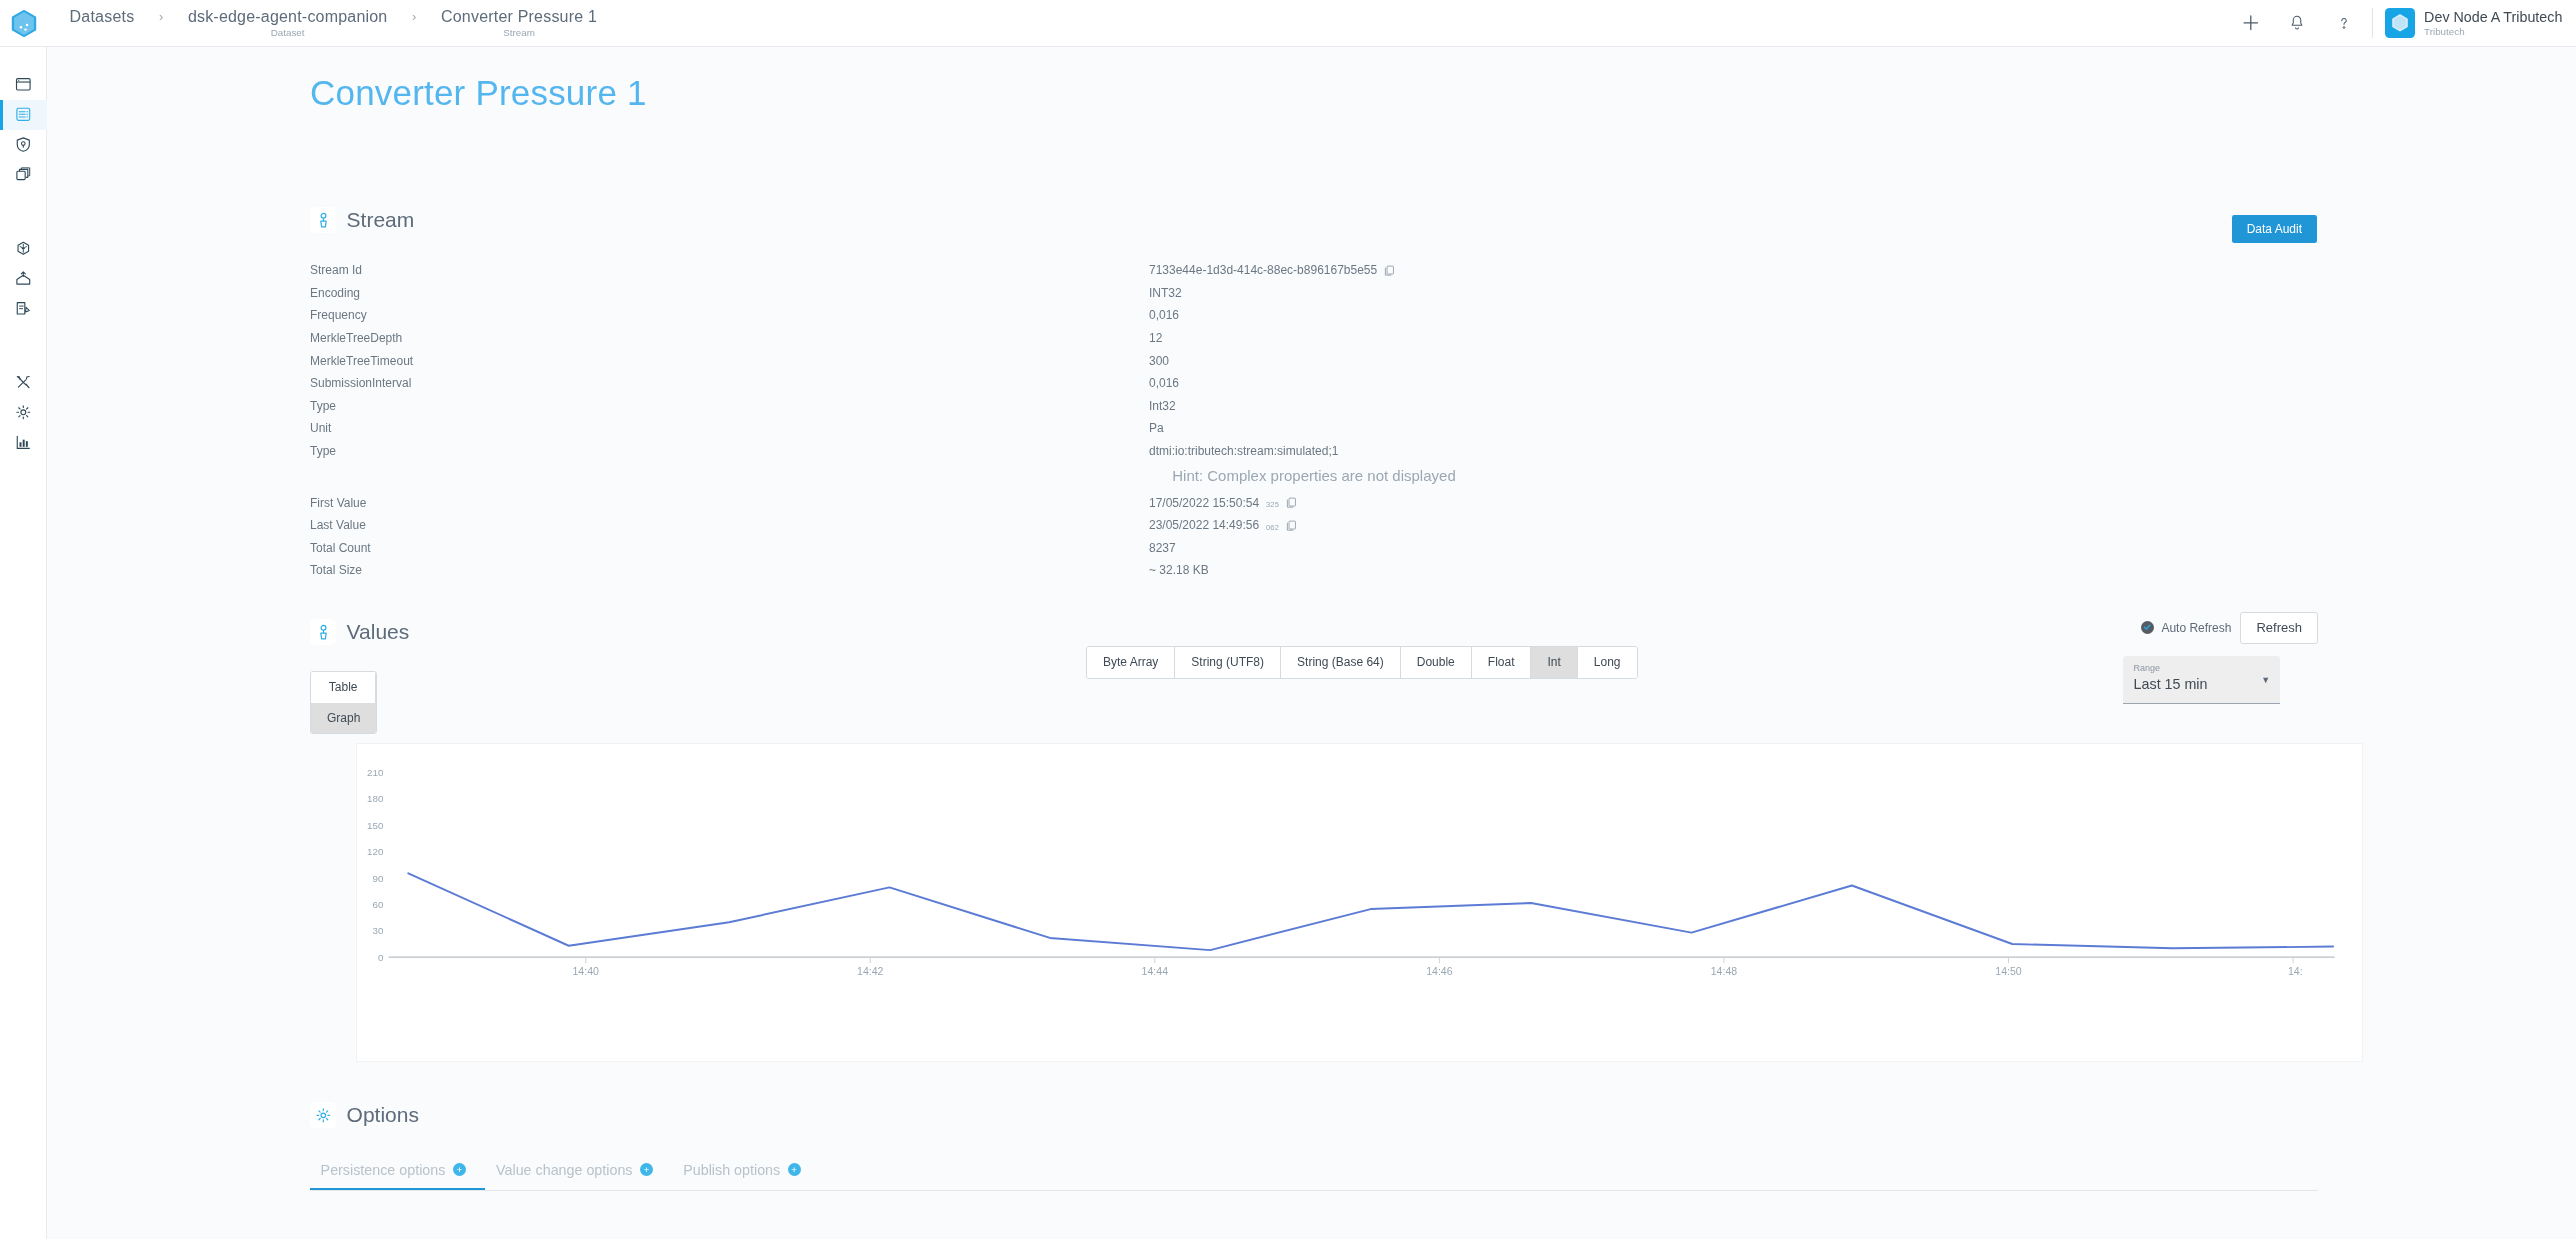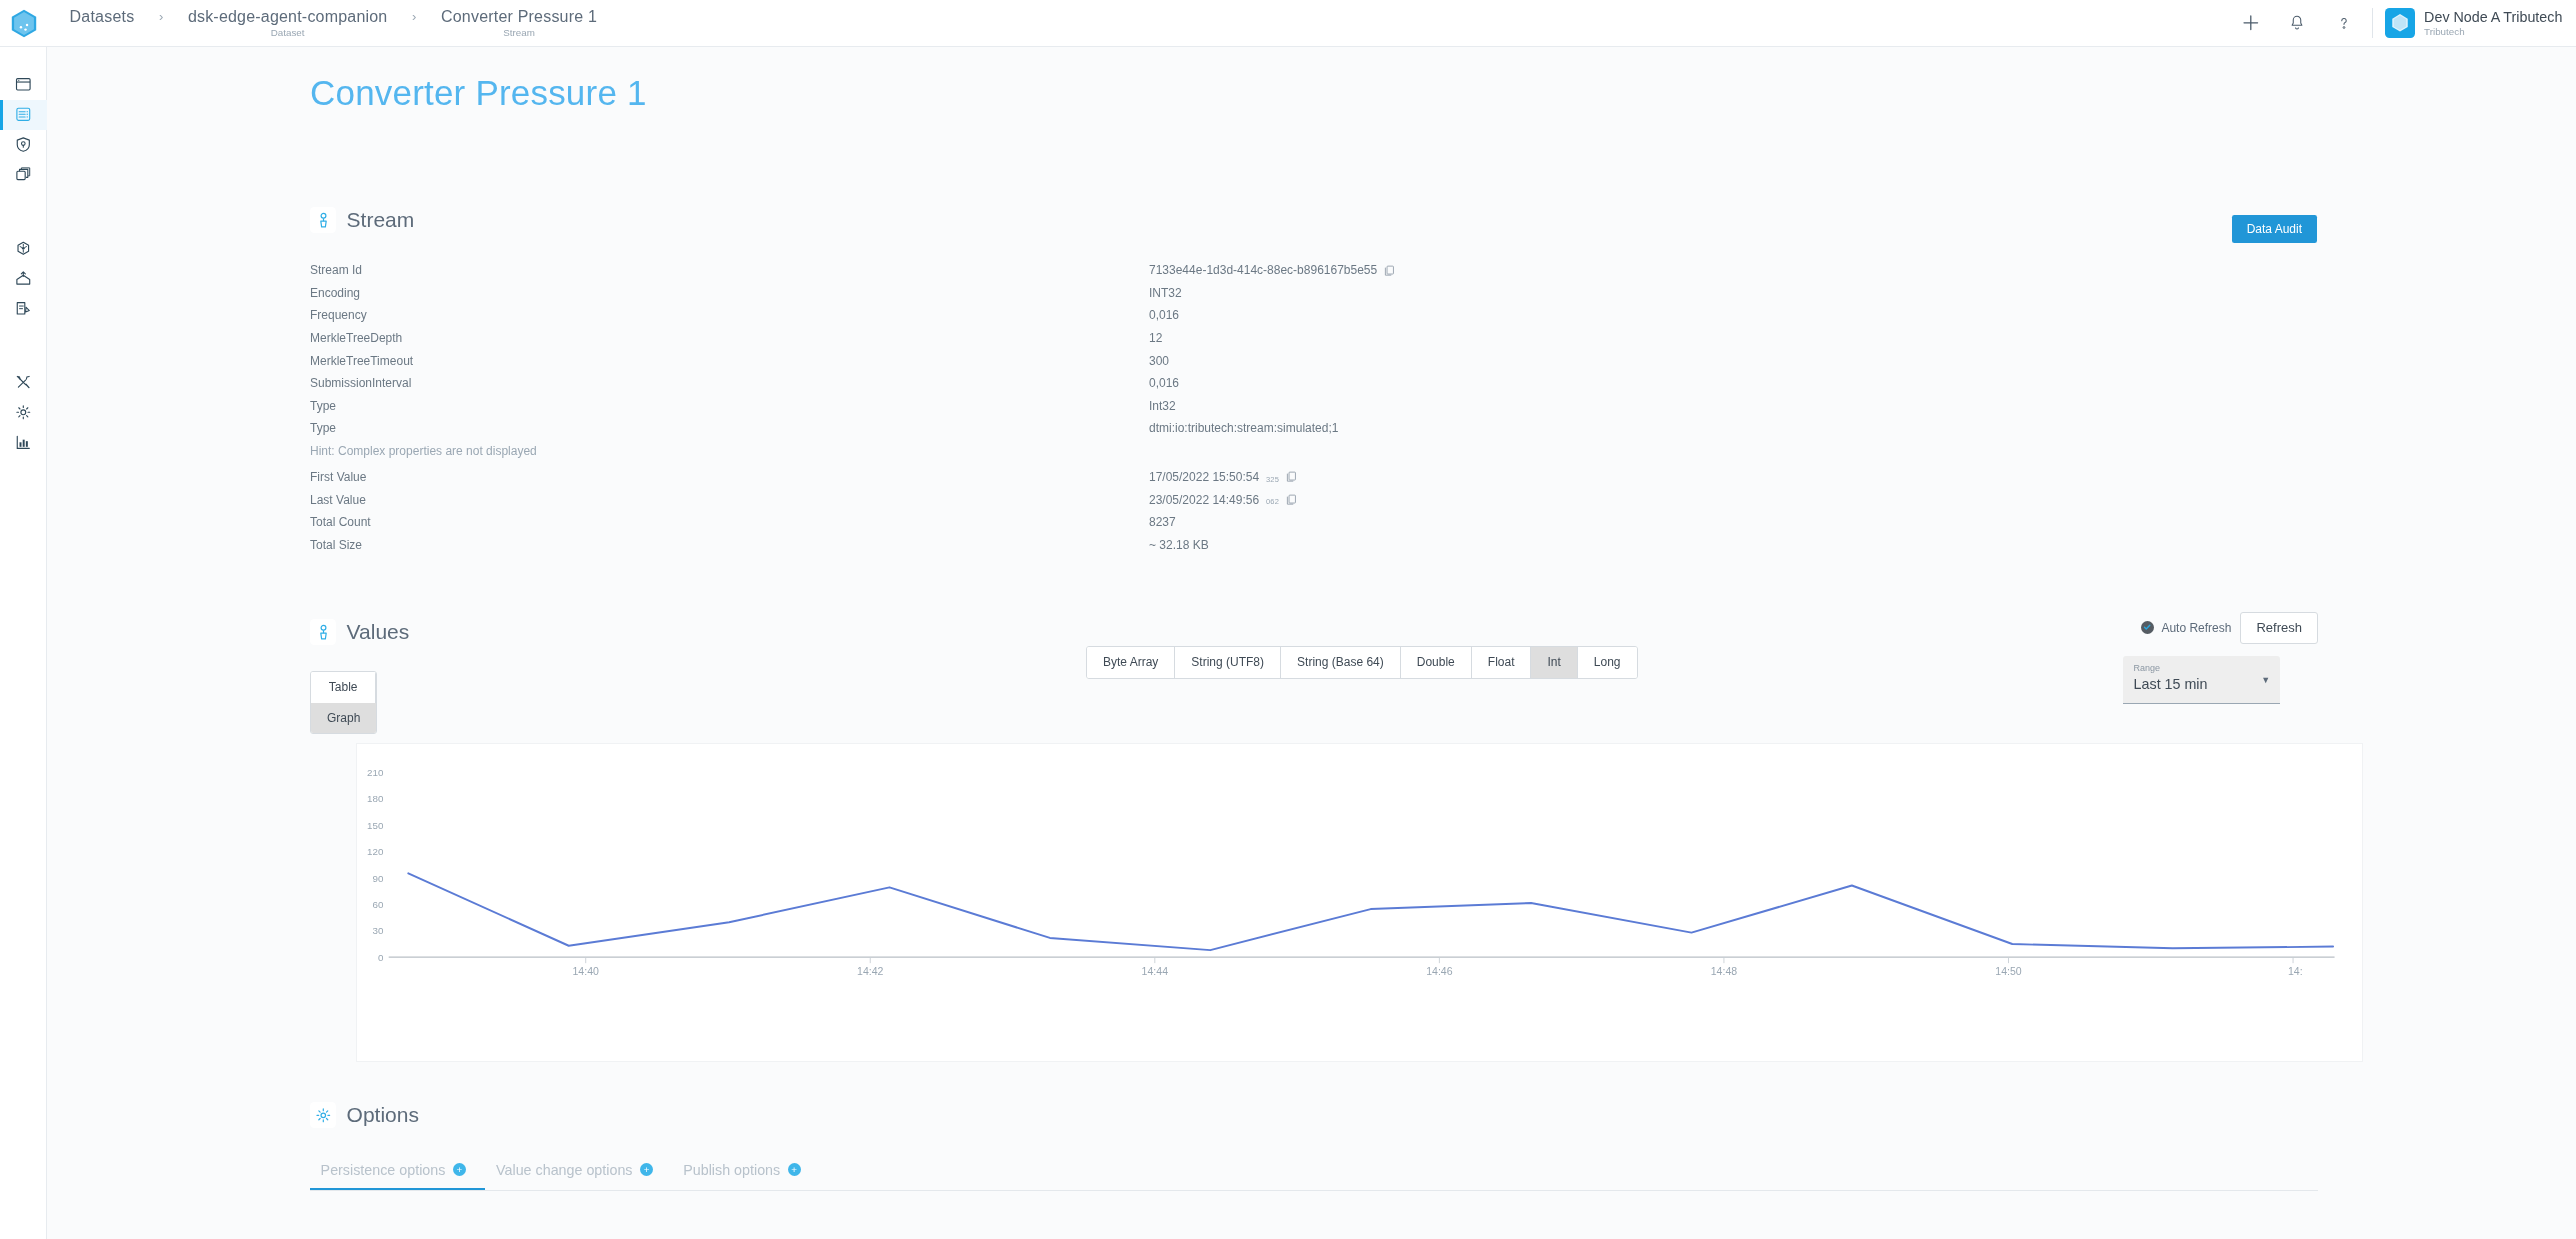--- a/index.html
+++ b/index.html
@@ -73,21 +73,21 @@
   }
   .sec-title { font-size: 21px; color: #5d6b7a; font-weight: 400; }
 
   .stream-sec { position: absolute; left: 263px; top: 160px; width: 2008px; }
   .prop-list { margin-top: 26px; }
   .prop-row { display: flex; height: 22.6px; align-items: center; }
   .prop-key { width: 839px; font-size: 12px; color: #6b7884; }
   .prop-val { font-size: 12px; color: #6b7884; display: flex; align-items: center; gap: 6.8px; }
   .prop-val .ms { font-size: 7.5px; color: #9aa7b3; position: relative; top: 2.3px; letter-spacing: 0.2px; }
   .copy-ico { color: #8b97a3; display: inline-flex; }
-  .hint { margin-top: 4.5px; font-size: 12px; color: #9aa7b3; }
+  .hint { margin-top: 4.5px; font-size: 15px; color: #9aa7b3; text-align: center; }
   .gap-rows { height: 7.5px; }
 
   .data-audit {
     position: absolute; right: 259px; top: 168px;
     background: #2196d7; color: #ffffff; border: none; border-radius: 2.3px;
     font-size: 12px; padding: 6.8px 15px; font-family: inherit; cursor: pointer;
   }
 
   
   .values-sec { position: absolute; left: 263px; top: 572px; width: 2008px; }
@@ -336,20 +336,24 @@
         <span class="prop-key">MerkleTreeTimeout</span>
         <span class="prop-val">300</span>
       </div>
       <div class="prop-row">
         <span class="prop-key">SubmissionInterval</span>
         <span class="prop-val">0,016</span>
       </div>
       <div class="prop-row">
         <span class="prop-key">Type</span>
         <span class="prop-val">Int32</span>
+      </div>
+      <div class="prop-row">
+        <span class="prop-key">Unit</span>
+        <span class="prop-val">Pa</span>
       </div>
       <div class="prop-row">
         <span class="prop-key">Type</span>
         <span class="prop-val">dtmi:io:tributech:stream:simulated;1</span>
       </div>
       <div class="hint">Hint: Complex properties are not displayed</div>
       <div class="gap-rows"></div>
       <div class="prop-row">
         <span class="prop-key">First Value</span>
         <span class="prop-val">

